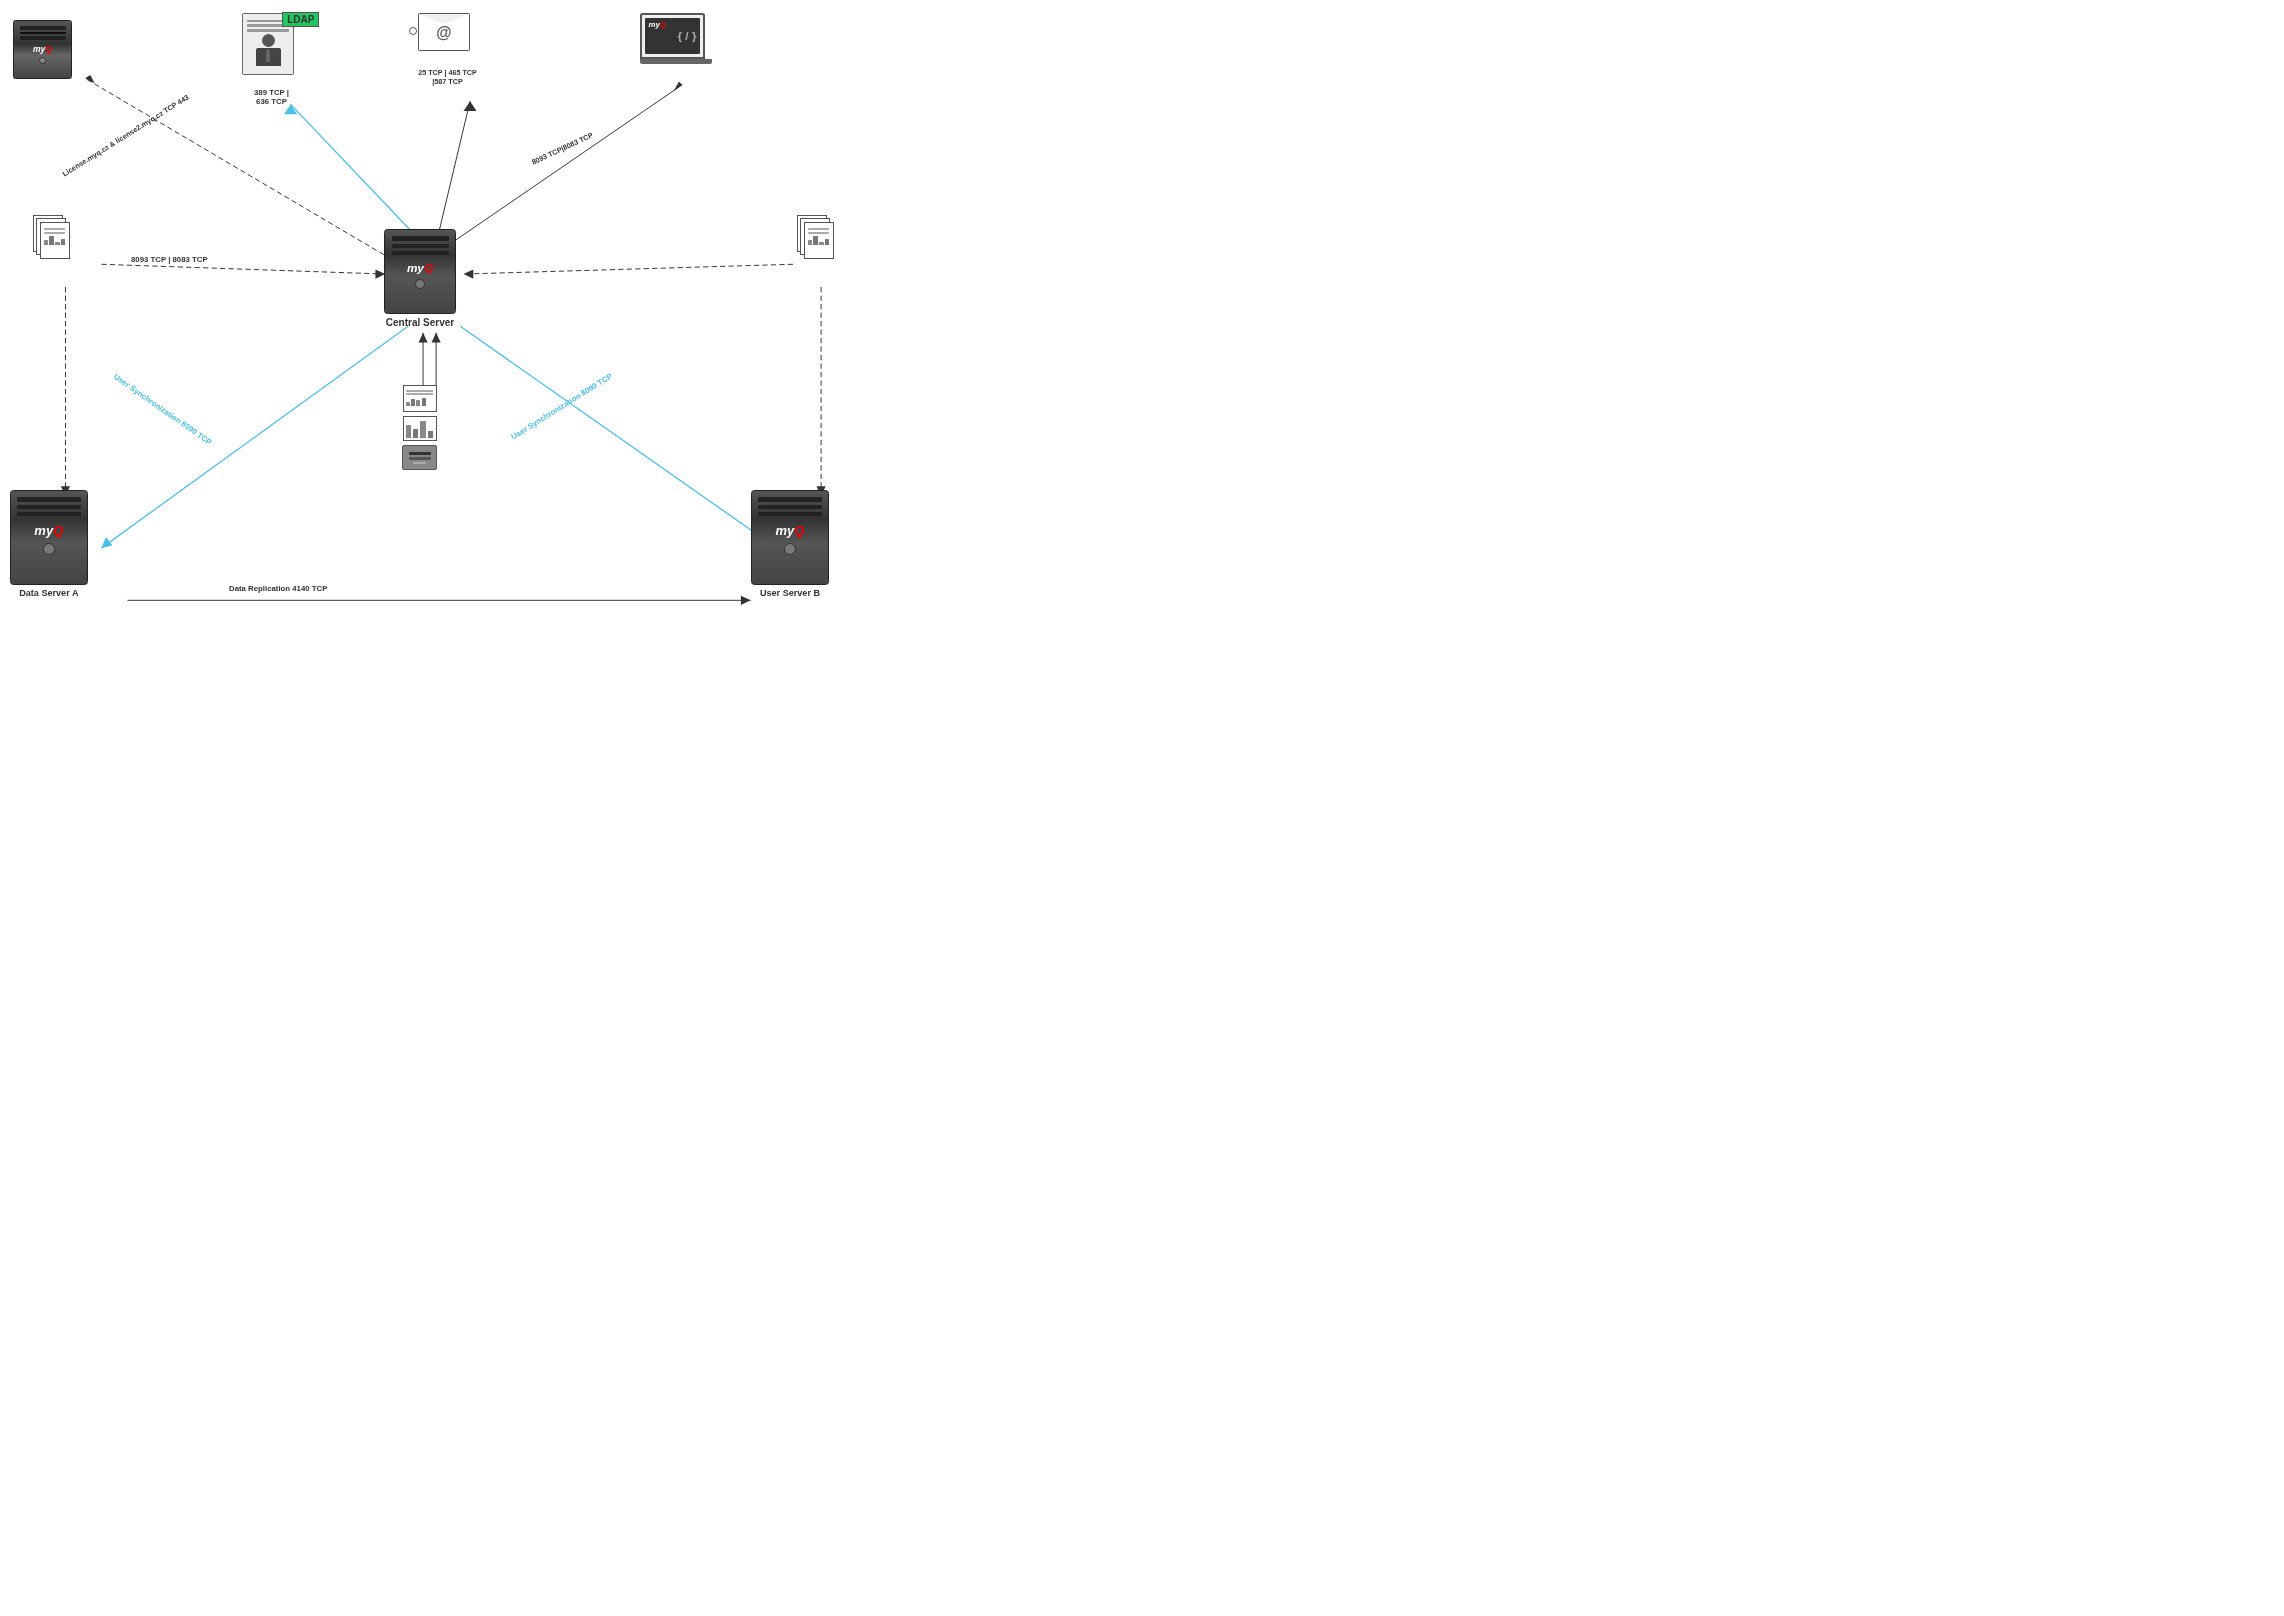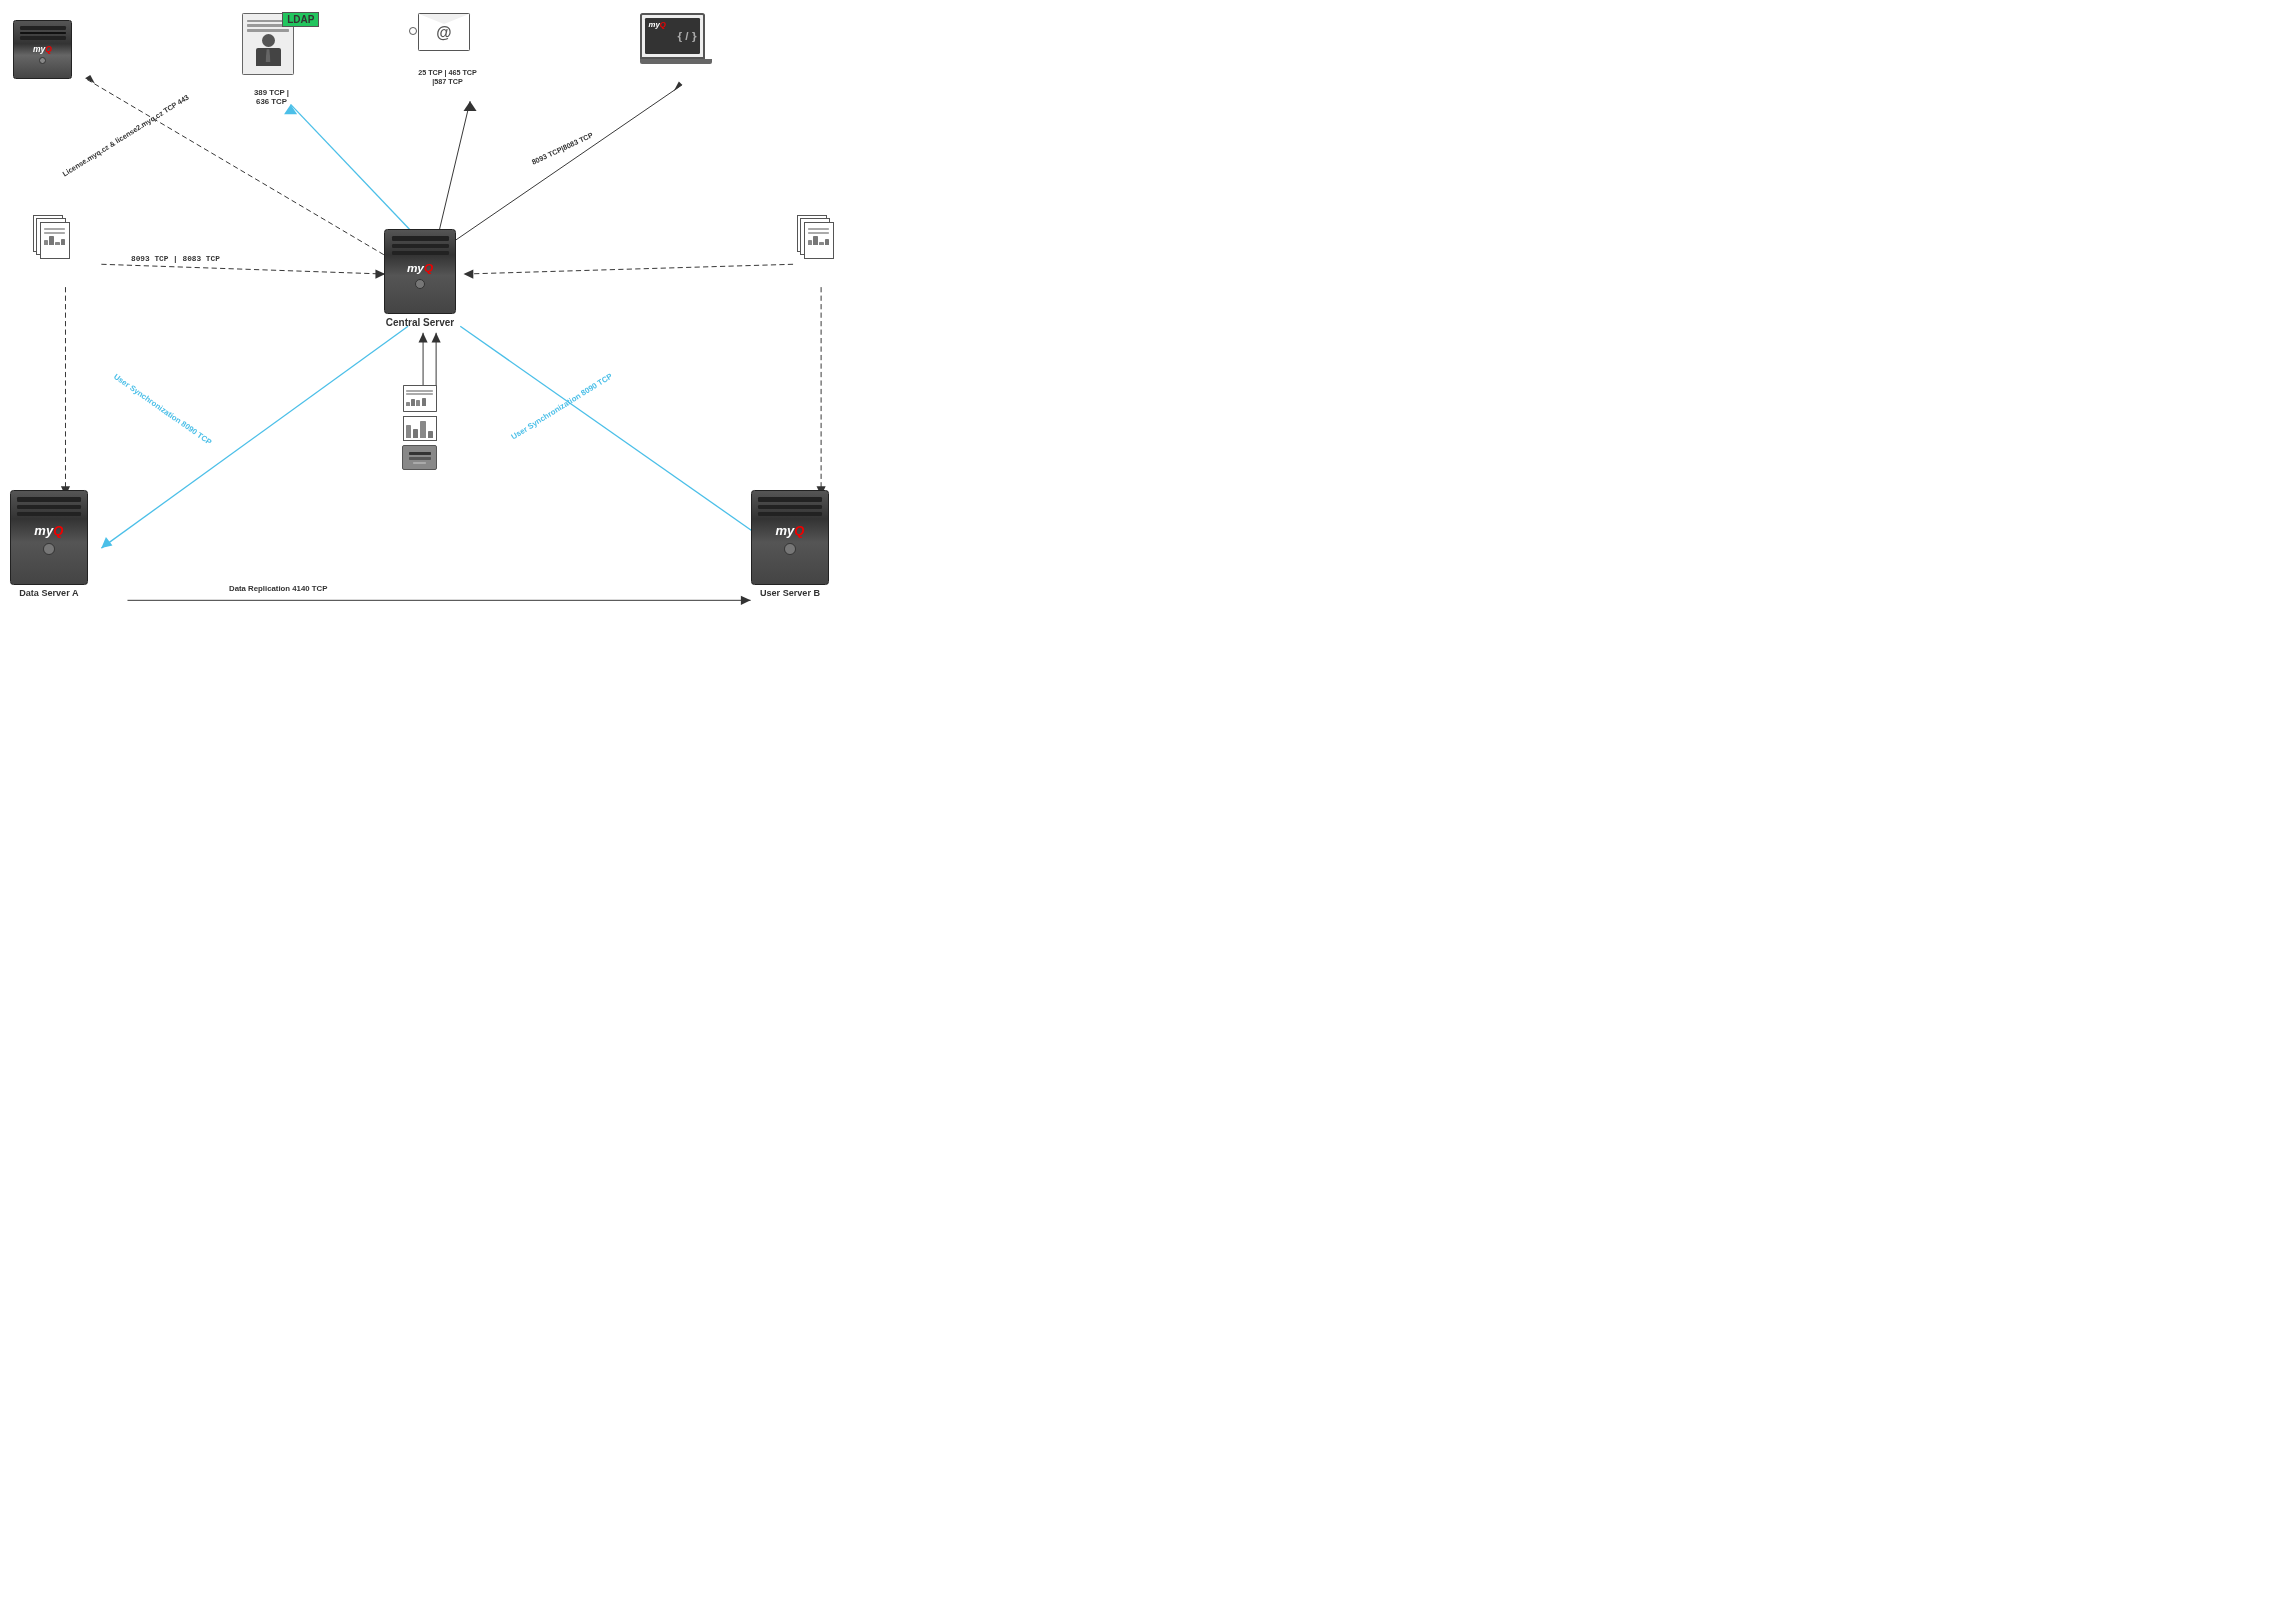--- a/index.html
+++ b/index.html
@@ -396,21 +396,21 @@
       </div>
       <div style="width:11.8px;height:11.8px;background:#777;border-radius:50%;border:1.3px solid #333;margin-top:5.2px;"></div>
     </div>
     <div style="font-size:9.1px;font-weight:bold;color:#333;margin-top:2.6px;">User Server B</div>
   </div>
 
   <div style="position:absolute;top:131px;left:52px;transform:rotate(-32deg);font-size:7.2px;font-weight:600;color:#333;white-space:nowrap;">License.myq.cz &amp; license2.myq.cz TCP 443</div>
 
   <div style="position:absolute;top:144px;left:529px;transform:rotate(-25deg);font-size:7.2px;font-weight:600;color:#333;white-space:nowrap;">8093 TCP|8083 TCP</div>
 
-  <div style="position:absolute;top:255px;left:131px;font-size:7.8px;font-weight:600;color:#333;white-space:nowrap;font-family:Liberation Mono, monospace;">8093 TCP | 8083 TCP</div>
+  <div style="position:absolute;top:255px;left:131px;font-size:7.8px;font-weight:600;color:#333;white-space:nowrap;">8093 TCP | 8083 TCP</div>
 
   <div style="position:absolute;top:405px;left:104px;transform:rotate(35deg);font-size:7.8px;font-weight:600;color:#4bbfe8;white-space:nowrap;">User Synchronization 8090 TCP</div>
 
   <div style="position:absolute;top:402px;left:503px;transform:rotate(-32deg);font-size:7.8px;font-weight:600;color:#4bbfe8;white-space:nowrap;">User Synchronization 8090 TCP</div>
 
   <div style="position:absolute;top:584px;left:229px;font-size:7.8px;font-weight:600;color:#333;white-space:nowrap;">Data Replication 4140 TCP</div>
 
 </div>
 
 

